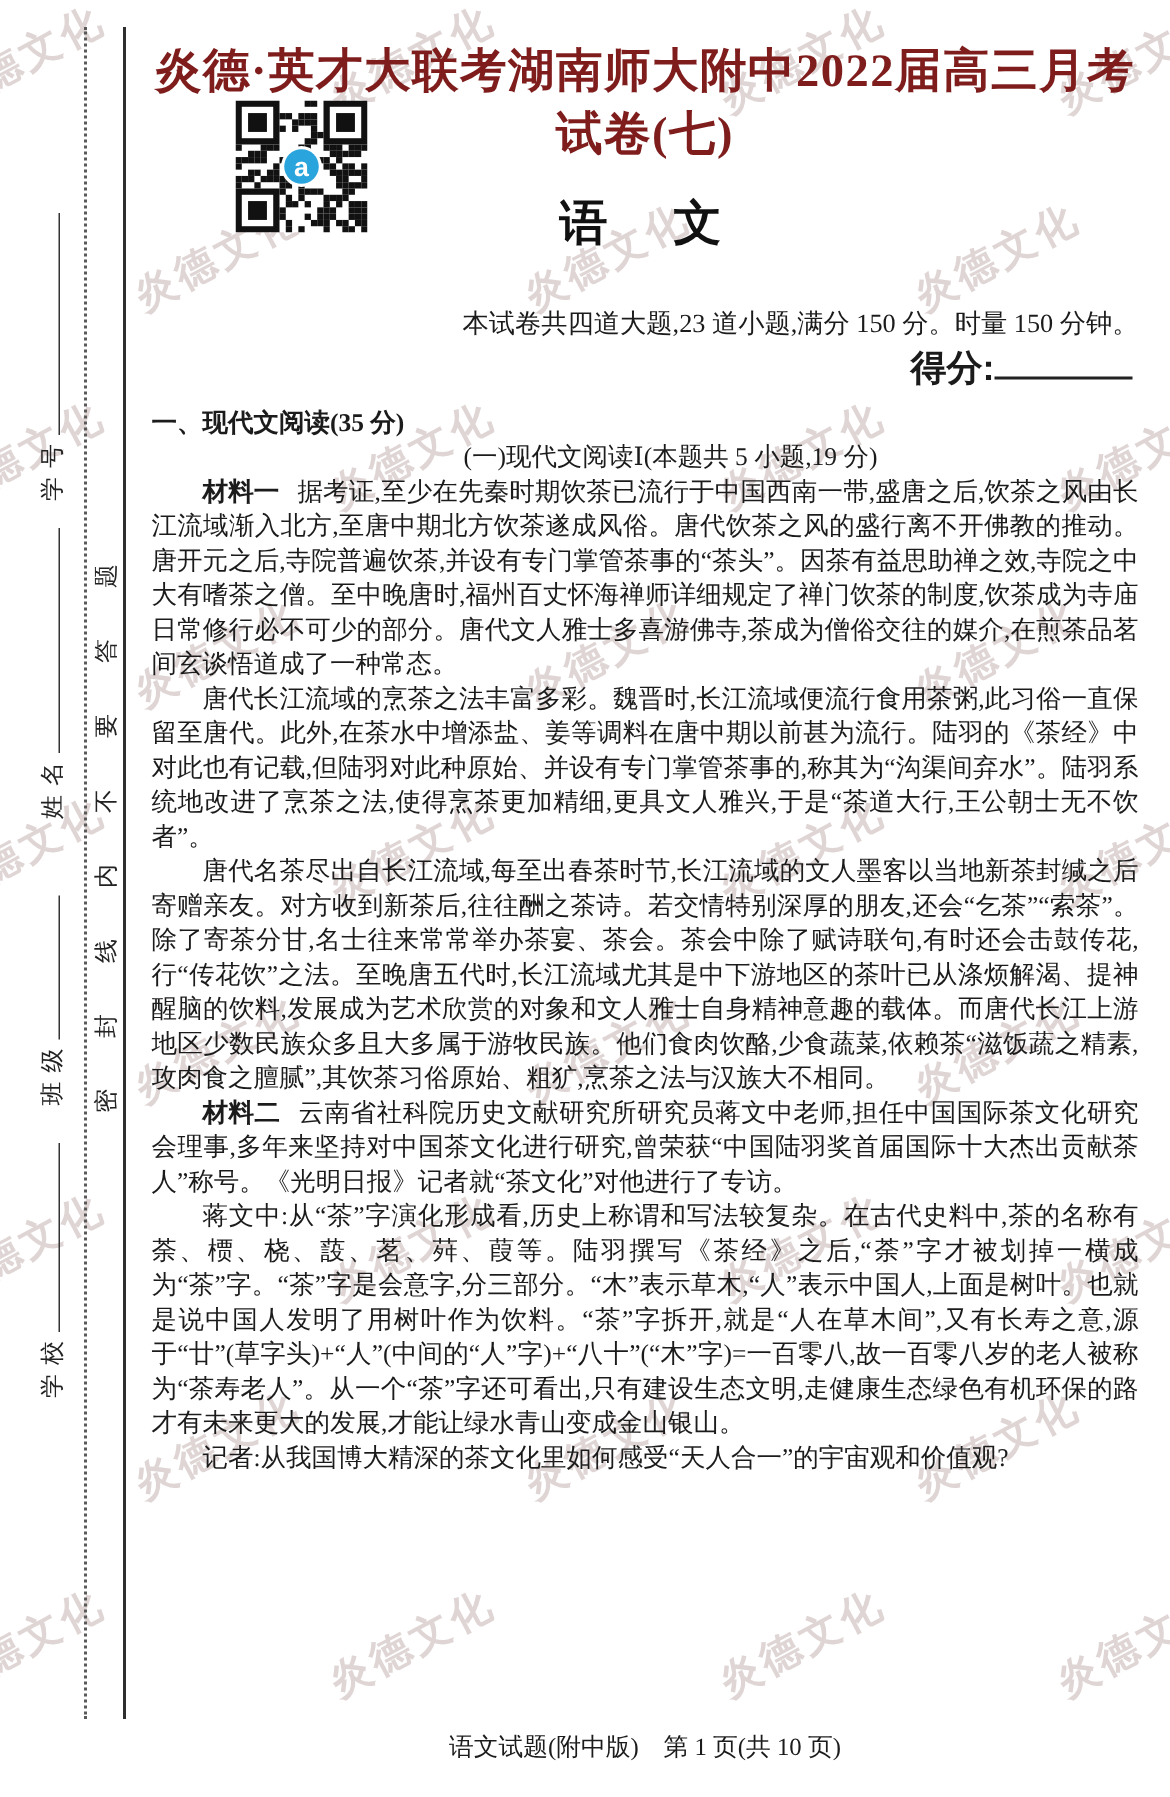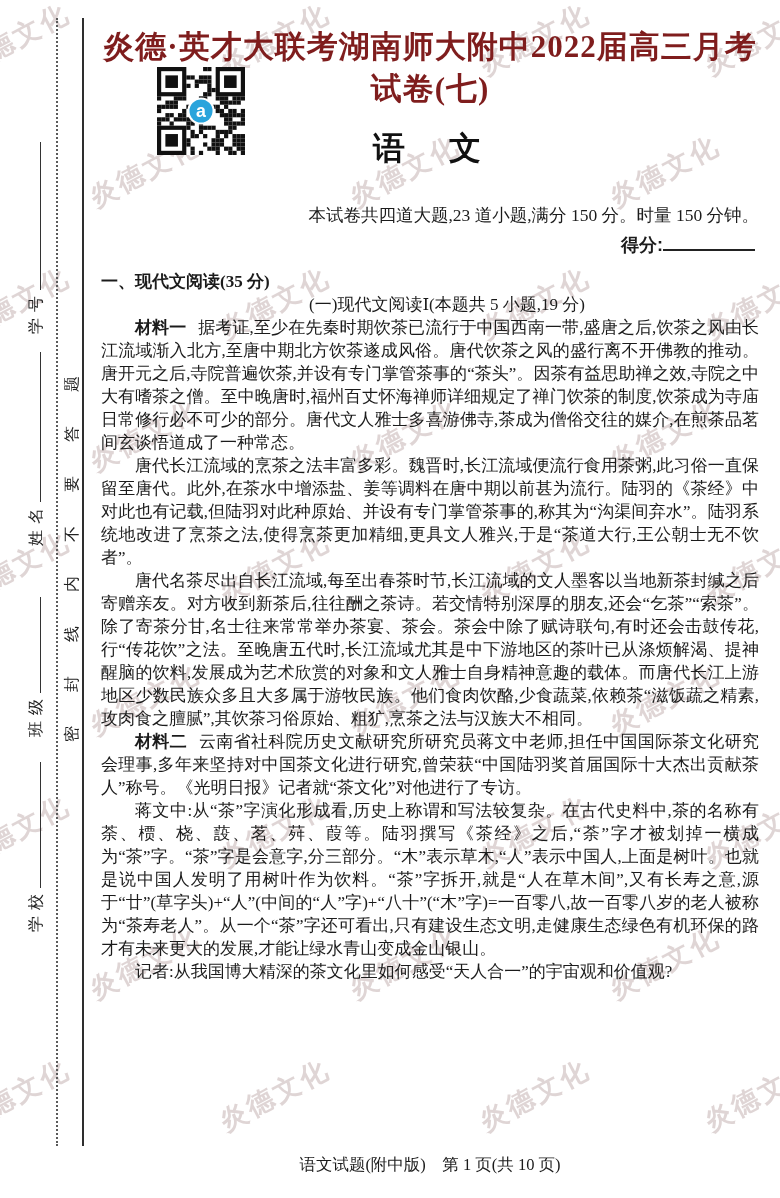--- a/index.html
+++ b/index.html
@@ -36,21 +36,21 @@
     letter-spacing:1px;line-height:1.35;color:#7f1d1d;
     font-family:"Liberation Serif","DejaVu Serif",serif;
   }
   .qr{position:absolute;left:56px;top:49px;width:88px;height:88px;z-index:3;}
   .subject-title{
     margin:27px 0 0 0;text-align:center;font-size:32px;font-weight:bold;
     font-family:"Liberation Sans","DejaVu Sans",sans-serif;letter-spacing:6px;color:#111;
   }
   .exam-info{margin:44px 0 0 0;text-align:right;font-size:17.5px;}
   .score-line{
-    margin:7px 4px 0 0;text-align:right;font-size:18px;font-weight:bold;
+    margin:7px 4px 0 0;text-align:right;font-size:24px;font-weight:bold;
     font-family:"Liberation Sans","DejaVu Sans",sans-serif;
   }
   .score-line .blank{display:inline-block;width:92px;border-bottom:2px solid #222;height:15px;}
   .sec-heading{
     margin:13px 0 0 0;font-size:17px;font-weight:bold;
     font-family:Liberation Serif, serif;
   }
   .indent-line{text-indent:2em;margin:0;text-align:center;}
   p.body-para{margin:0;text-indent:2em;text-align:justify;}
   .mat-label{font-weight:bold;font-family:"Liberation Sans","DejaVu Sans",sans-serif;margin-right:.7em;}

